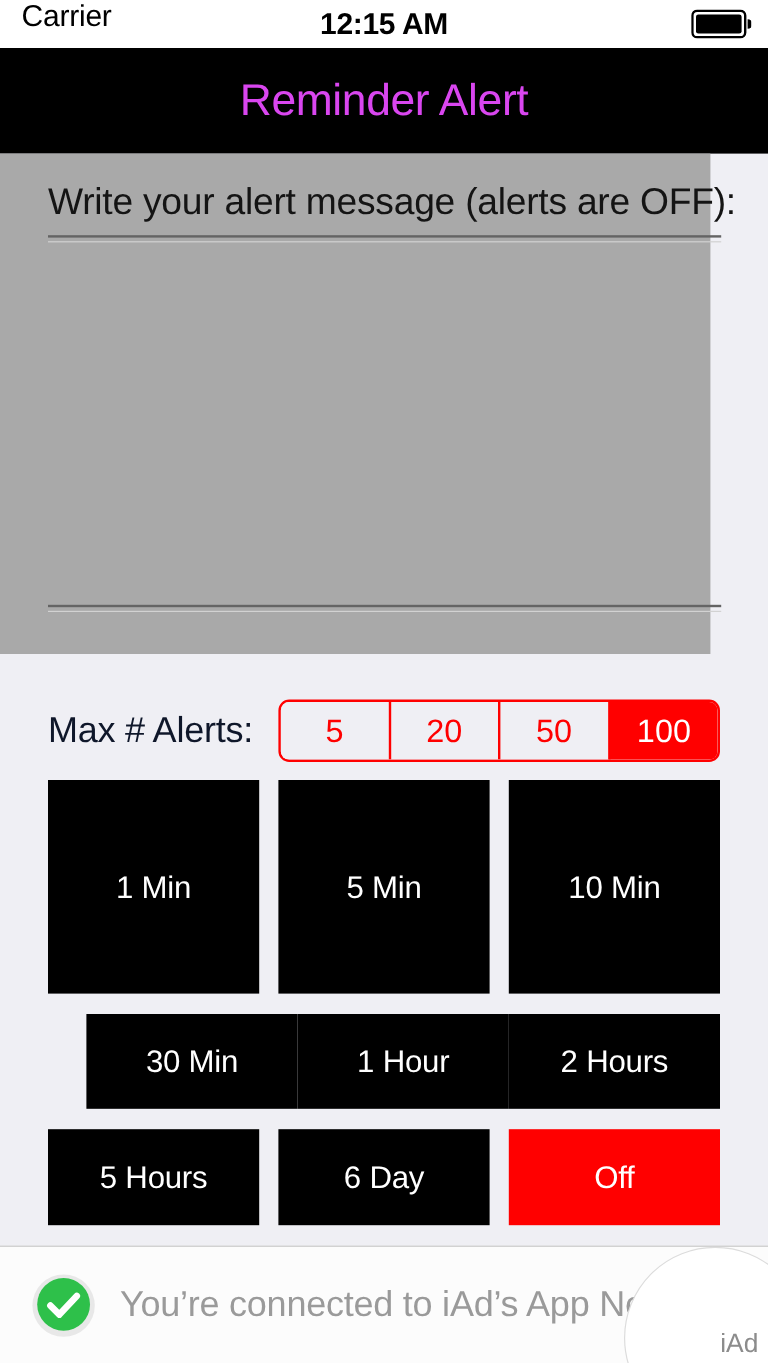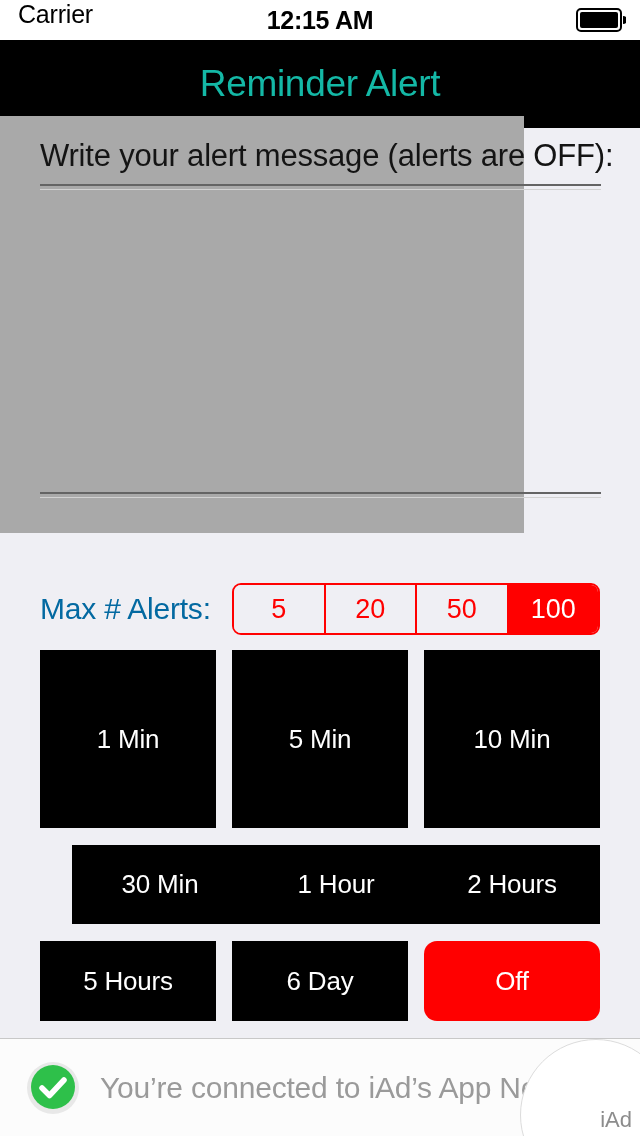--- a/index.html
+++ b/index.html
@@ -65,32 +65,31 @@
   #nav-bar {
     position: absolute;
     left: 0; top: 40px;
     width: 640px; height: 88px;
     background: #000000;
     display: flex;
     align-items: center;
     justify-content: center;
   }
   #nav-title {
-    color: #14b8a6;
+    color: #d946ef;
     font-size: 37px;
     letter-spacing: -0.3px;
   }
 
   
   #message-area {
     position: absolute;
-    left: 0; top: 116px;
-    width: 508px; height: 417px;
+    left: 0; top: 128px;
+    width: 592px; height: 417px;
     background: #a9a9a9;
-    padding-left: 16px;
   }
   #message-prompt {
     position: absolute;
     left: 40px; top: 22px;
     width: 560px;
     color: #141414;
     font-size: 31px;
     letter-spacing: -0.2px;
     white-space: nowrap;
   }
@@ -132,21 +131,21 @@
     position: absolute;
     left: 0; top: 38px;
     width: 640px; height: 52px;
   }
   #alerts-label {
     position: absolute;
     left: 40px; top: 0;
     height: 52px;
     display: flex;
     align-items: center;
-    color: #0369a1;
+    color: #0f172a;
     font-size: 30px;
     letter-spacing: -0.2px;
   }
   #segmented-control {
     position: absolute;
     left: 232px; top: 0;
     width: 368px; height: 52px;
     display: flex;
     border: 2px solid #ff0000;
     border-radius: 9px;
@@ -193,21 +192,21 @@
     display: flex;
     align-items: center;
     justify-content: center;
     font-size: 26px;
     letter-spacing: -0.2px;
     border: 0;
     padding: 0;
     font-family: "Liberation Sans", sans-serif;
     cursor: pointer;
   }
-  .interval-button.active { background: #ff0000; border-radius: 13px; }
+  .interval-button.active { background: #ff0000; }
 
   
   #ad-banner {
     position: absolute;
     left: 0; top: 1038px;
     width: 640px; height: 98px;
     background: #fcfcfc;
     border-top: 1px solid #c8c8c8;
     overflow: hidden;
     cursor: pointer;

